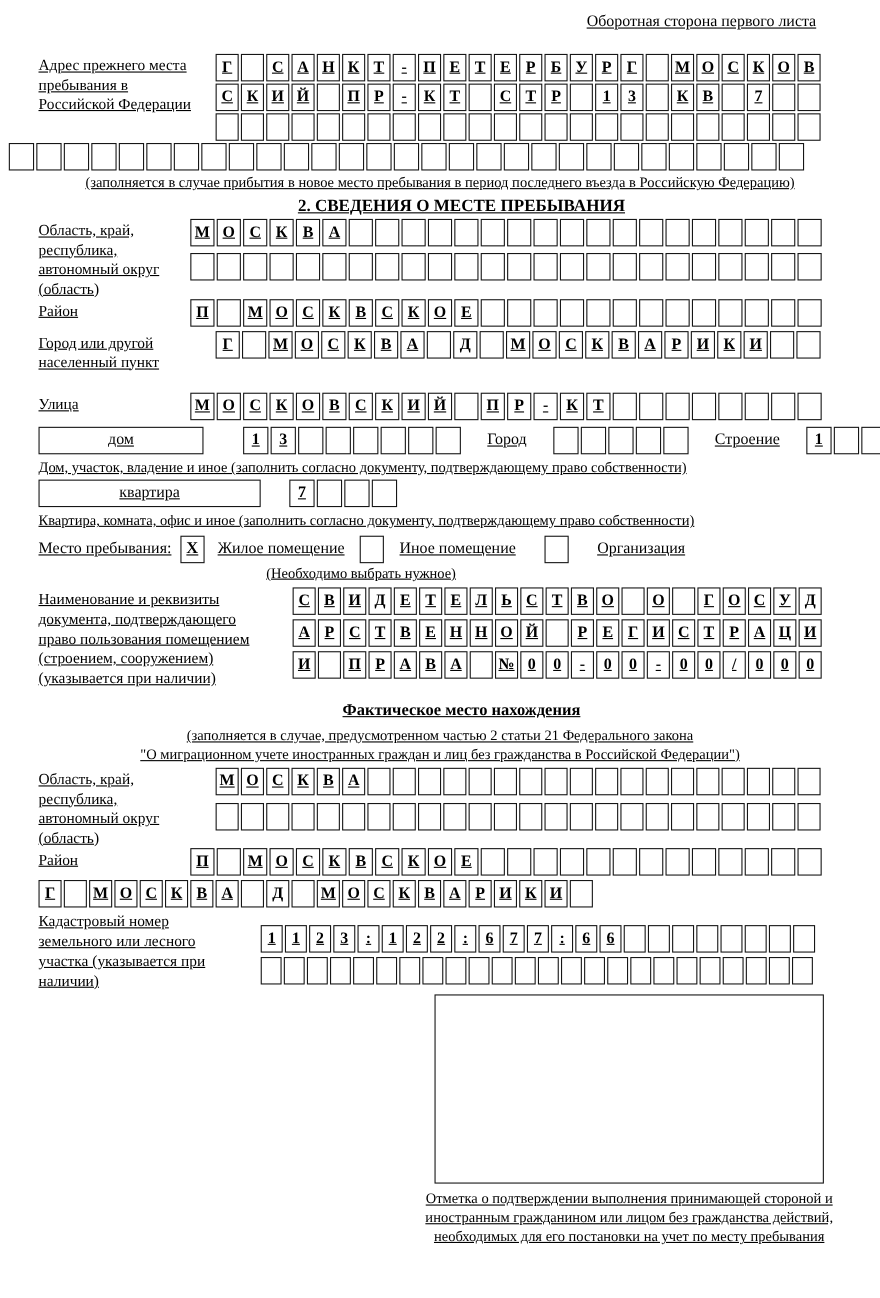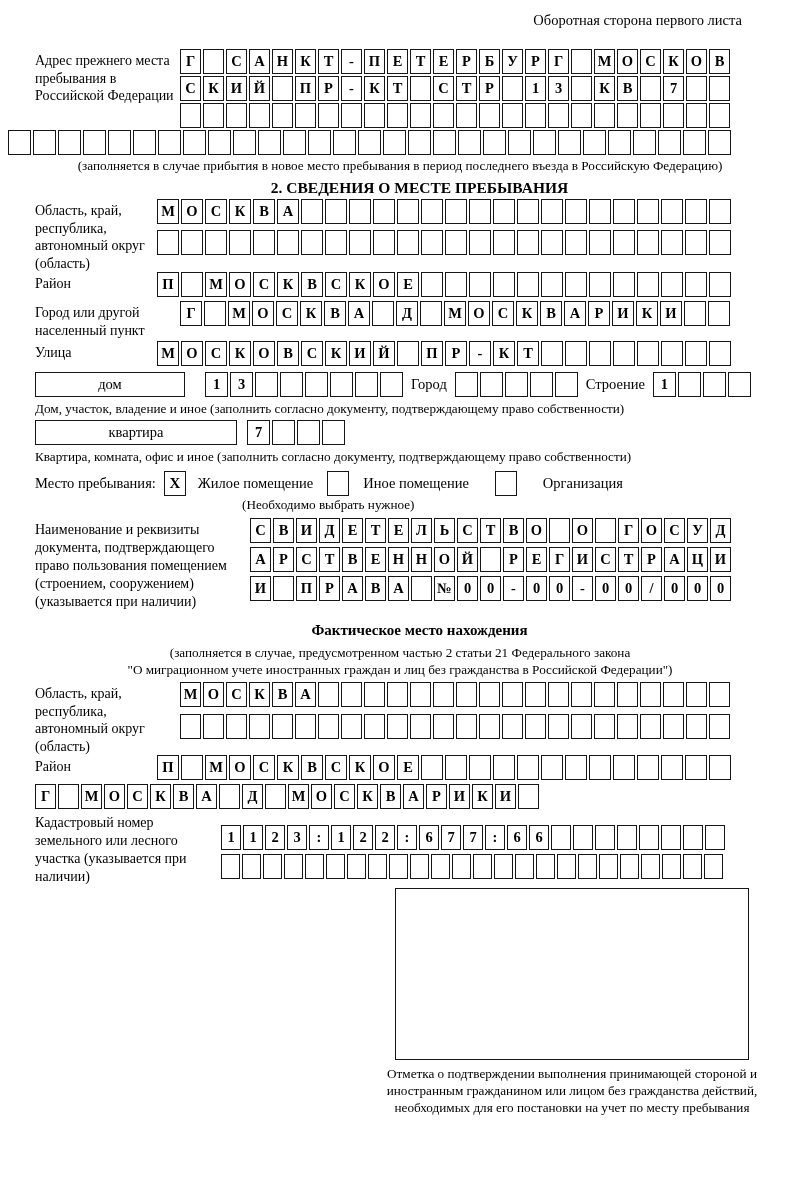--- a/index.html
+++ b/index.html
@@ -1,22 +1,22 @@
 <!DOCTYPE html>
 <html><head>
 <meta charset="utf-8">
 <style>
   html,body{margin:0;padding:0;background:#fff;}
   .page{
     width:800px;height:1180px;background:#fff;color:#000;
     font-family:"Liberation Serif","DejaVu Serif",serif;
-    position:relative;overflow:hidden;
+    position:relative;overflow:hidden;text-decoration:underline;
   }
   .corner{padding-top:12px;padding-right:58px;text-align:right;font-size:14.5px;}
-  .field{display:flex;align-items:flex-start;margin-left:35px;}
+  .field{display:flex;align-items:flex-start;margin-left:35px;gap:16px;}
   .flabel{font-size:14px;line-height:17.5px;flex:none;padding-top:3px;}
   .lw122{width:122px}.lw145{width:145px}.lw186{width:186px}.lw190{width:190px}.lw215{width:215px}
   .rows{display:flex;flex-direction:column;gap:4px;}
   .boxrow{display:flex;gap:2px;}
   .cb{box-sizing:content-box;width:19px;height:23px;border:1.6px solid #161616;
       font-size:14.5px;line-height:23px;text-align:center;font-weight:600;flex:none;background:#fff;}
   .c20 .cb{width:20px}.c18 .cb{width:18px}.c17 .cb{width:17px}.wc .cb{width:21px}
   .note-center{text-align:center;font-size:13.2px;line-height:17px;}
   .h-bold{text-align:center;font-weight:bold;font-size:15.5px;line-height:19px;padding-left:39px;}
   .widebox{border:1.6px solid #161616;height:23px;line-height:23px;text-align:center;
@@ -265,21 +265,21 @@
         <span class="cb">А</span>
         <span class="cb">Р</span>
         <span class="cb">И</span>
         <span class="cb">К</span>
         <span class="cb">И</span>
         <span class="cb"></span>
         <span class="cb"></span>
       </div>
   </div>
 
-  <div class="field" style="margin-top:2px">
+  <div class="field" style="margin-top:18px">
     <div class="flabel lw122">Улица</div>
     <div class="boxrow c20">
         <span class="cb">М</span>
         <span class="cb">О</span>
         <span class="cb">С</span>
         <span class="cb">К</span>
         <span class="cb">О</span>
         <span class="cb">В</span>
         <span class="cb">С</span>
         <span class="cb">К</span>

